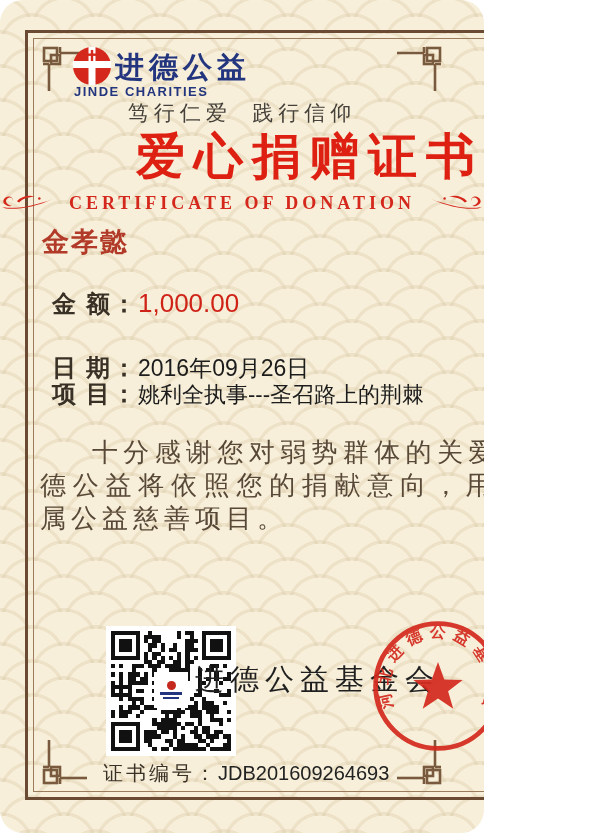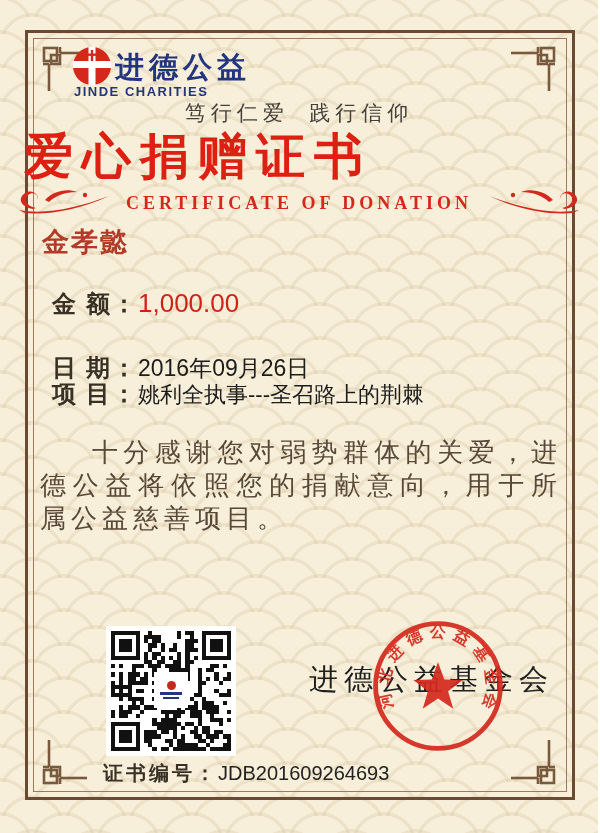--- a/index.html
+++ b/index.html
@@ -1,42 +1,43 @@
 <!DOCTYPE html>
 <html><head>
 <meta charset="utf-8">
 <style>
   html,body{margin:0;padding:0;}
   .page{
-    position:relative;width:598px;height:833px;overflow:hidden;
+    position:relative;width:484px;height:833px;overflow:hidden;
     background-color:#f7efd9;
     background-image:
       radial-gradient(circle at 50% 135%, rgba(255,255,255,0) 52%, rgba(208,188,148,.25) 53%, rgba(208,188,148,.25) 58%, rgba(255,255,255,0) 59%),
       radial-gradient(circle at 50% 135%, rgba(255,255,255,0) 52%, rgba(208,188,148,.25) 53%, rgba(208,188,148,.25) 58%, rgba(255,255,255,0) 59%);
     background-size:64px 34px;
     background-position:0 0, 32px 17px;
     font-family:"Liberation Serif","DejaVu Serif",serif;
+    border-radius:23px;
   }
   .frame-outer{position:absolute;left:25px;top:30px;width:544px;height:764px;border:3px solid #6b4a33;}
   .frame-inner{position:absolute;inset:5px;border:1px solid #9a7b5c;}
   .corner{position:absolute;width:48px;height:48px;color:#7a5a3e;}
   .corner.tl{left:40px;top:44px;}
   .corner.tr{right:40px;top:44px;transform:scaleX(-1);}
   .corner.bl{left:40px;bottom:46px;transform:scaleY(-1);}
   .corner.br{right:40px;bottom:46px;transform:scale(-1,-1);}
 
   .logo{position:absolute;left:72px;top:46px;}
   .logo-cn{position:absolute;left:43px;top:2px;font-size:29px;font-weight:bold;color:#22357e;letter-spacing:5px;white-space:nowrap;}
   .logo-en{position:absolute;left:2px;top:38px;font-size:13px;font-weight:bold;color:#22357e;letter-spacing:1.5px;
            font-family:"Liberation Sans","DejaVu Sans",sans-serif;white-space:nowrap;}
 
   .tagline{position:absolute;left:0;top:99px;width:100%;text-align:center;font-size:21px;color:#45403a;
            letter-spacing:5px;white-space:pre;}
-  .main-title{position:absolute;left:0;top:124px;width:100%;text-align:left;font-size:49px;font-weight:bold;
-              color:#de2012;letter-spacing:9px;margin-left:24px;}
+  .main-title{position:absolute;left:0;top:124px;width:100%;text-align:right;font-size:49px;font-weight:bold;
+              color:#de2012;letter-spacing:9px;}
   .sub-title-row{position:absolute;left:0;top:188px;width:100%;display:flex;align-items:center;justify-content:center;gap:15px;}
   .flourish{width:96px;height:30px;color:#d5281c;}
   .flourish.r{transform:scaleX(-1);}
   .sub-title{font-size:18px;font-weight:bold;color:#d5281c;letter-spacing:4px;white-space:nowrap;}
 
   .donor-name{position:absolute;left:42px;top:224px;font-size:27px;font-weight:600;color:#b23a28;letter-spacing:2px;
               font-family:"Liberation Sans","DejaVu Sans",sans-serif;}
 
   .field-row{position:absolute;left:52px;white-space:nowrap;text-align:center;}
   .field-label{font-size:24px;color:#3a3126;letter-spacing:2px;font-weight:bold;}
@@ -58,21 +59,21 @@
              display:flex;flex-direction:column;align-items:center;justify-content:center;gap:2px;}
   .qr-dot{width:9px;height:9px;border-radius:50%;background:#c5281c;}
   .qr-bar{width:22px;height:3px;background:#22357e;}
   .qr-bar2{width:16px;height:2px;background:#22357e;}
 
   .org-name{position:absolute;right:44px;top:660px;font-size:29px;color:#1f1f1f;letter-spacing:6px;white-space:nowrap;
             font-family:"Liberation Sans","DejaVu Sans",sans-serif;}
   .seal{position:absolute;left:366px;top:614px;width:144px;height:144px;opacity:.92;}
 
   .cert-row{position:absolute;left:103px;top:760px;white-space:nowrap;}
-  .cert-label{font-size:20px;color:#3a3126;letter-spacing:3px;font-weight:bold;}
+  .cert-label{font-size:20px;color:#3a3126;letter-spacing:3px;font-weight:normal;}
   .cert-value{font-size:20px;color:#222222;font-family:"Liberation Sans","DejaVu Sans",sans-serif;}
 </style>
 </head>
 <body>
 
 <div class="page">
 
   <div class="frame-outer">
     <div class="frame-inner"></div>
   </div>

